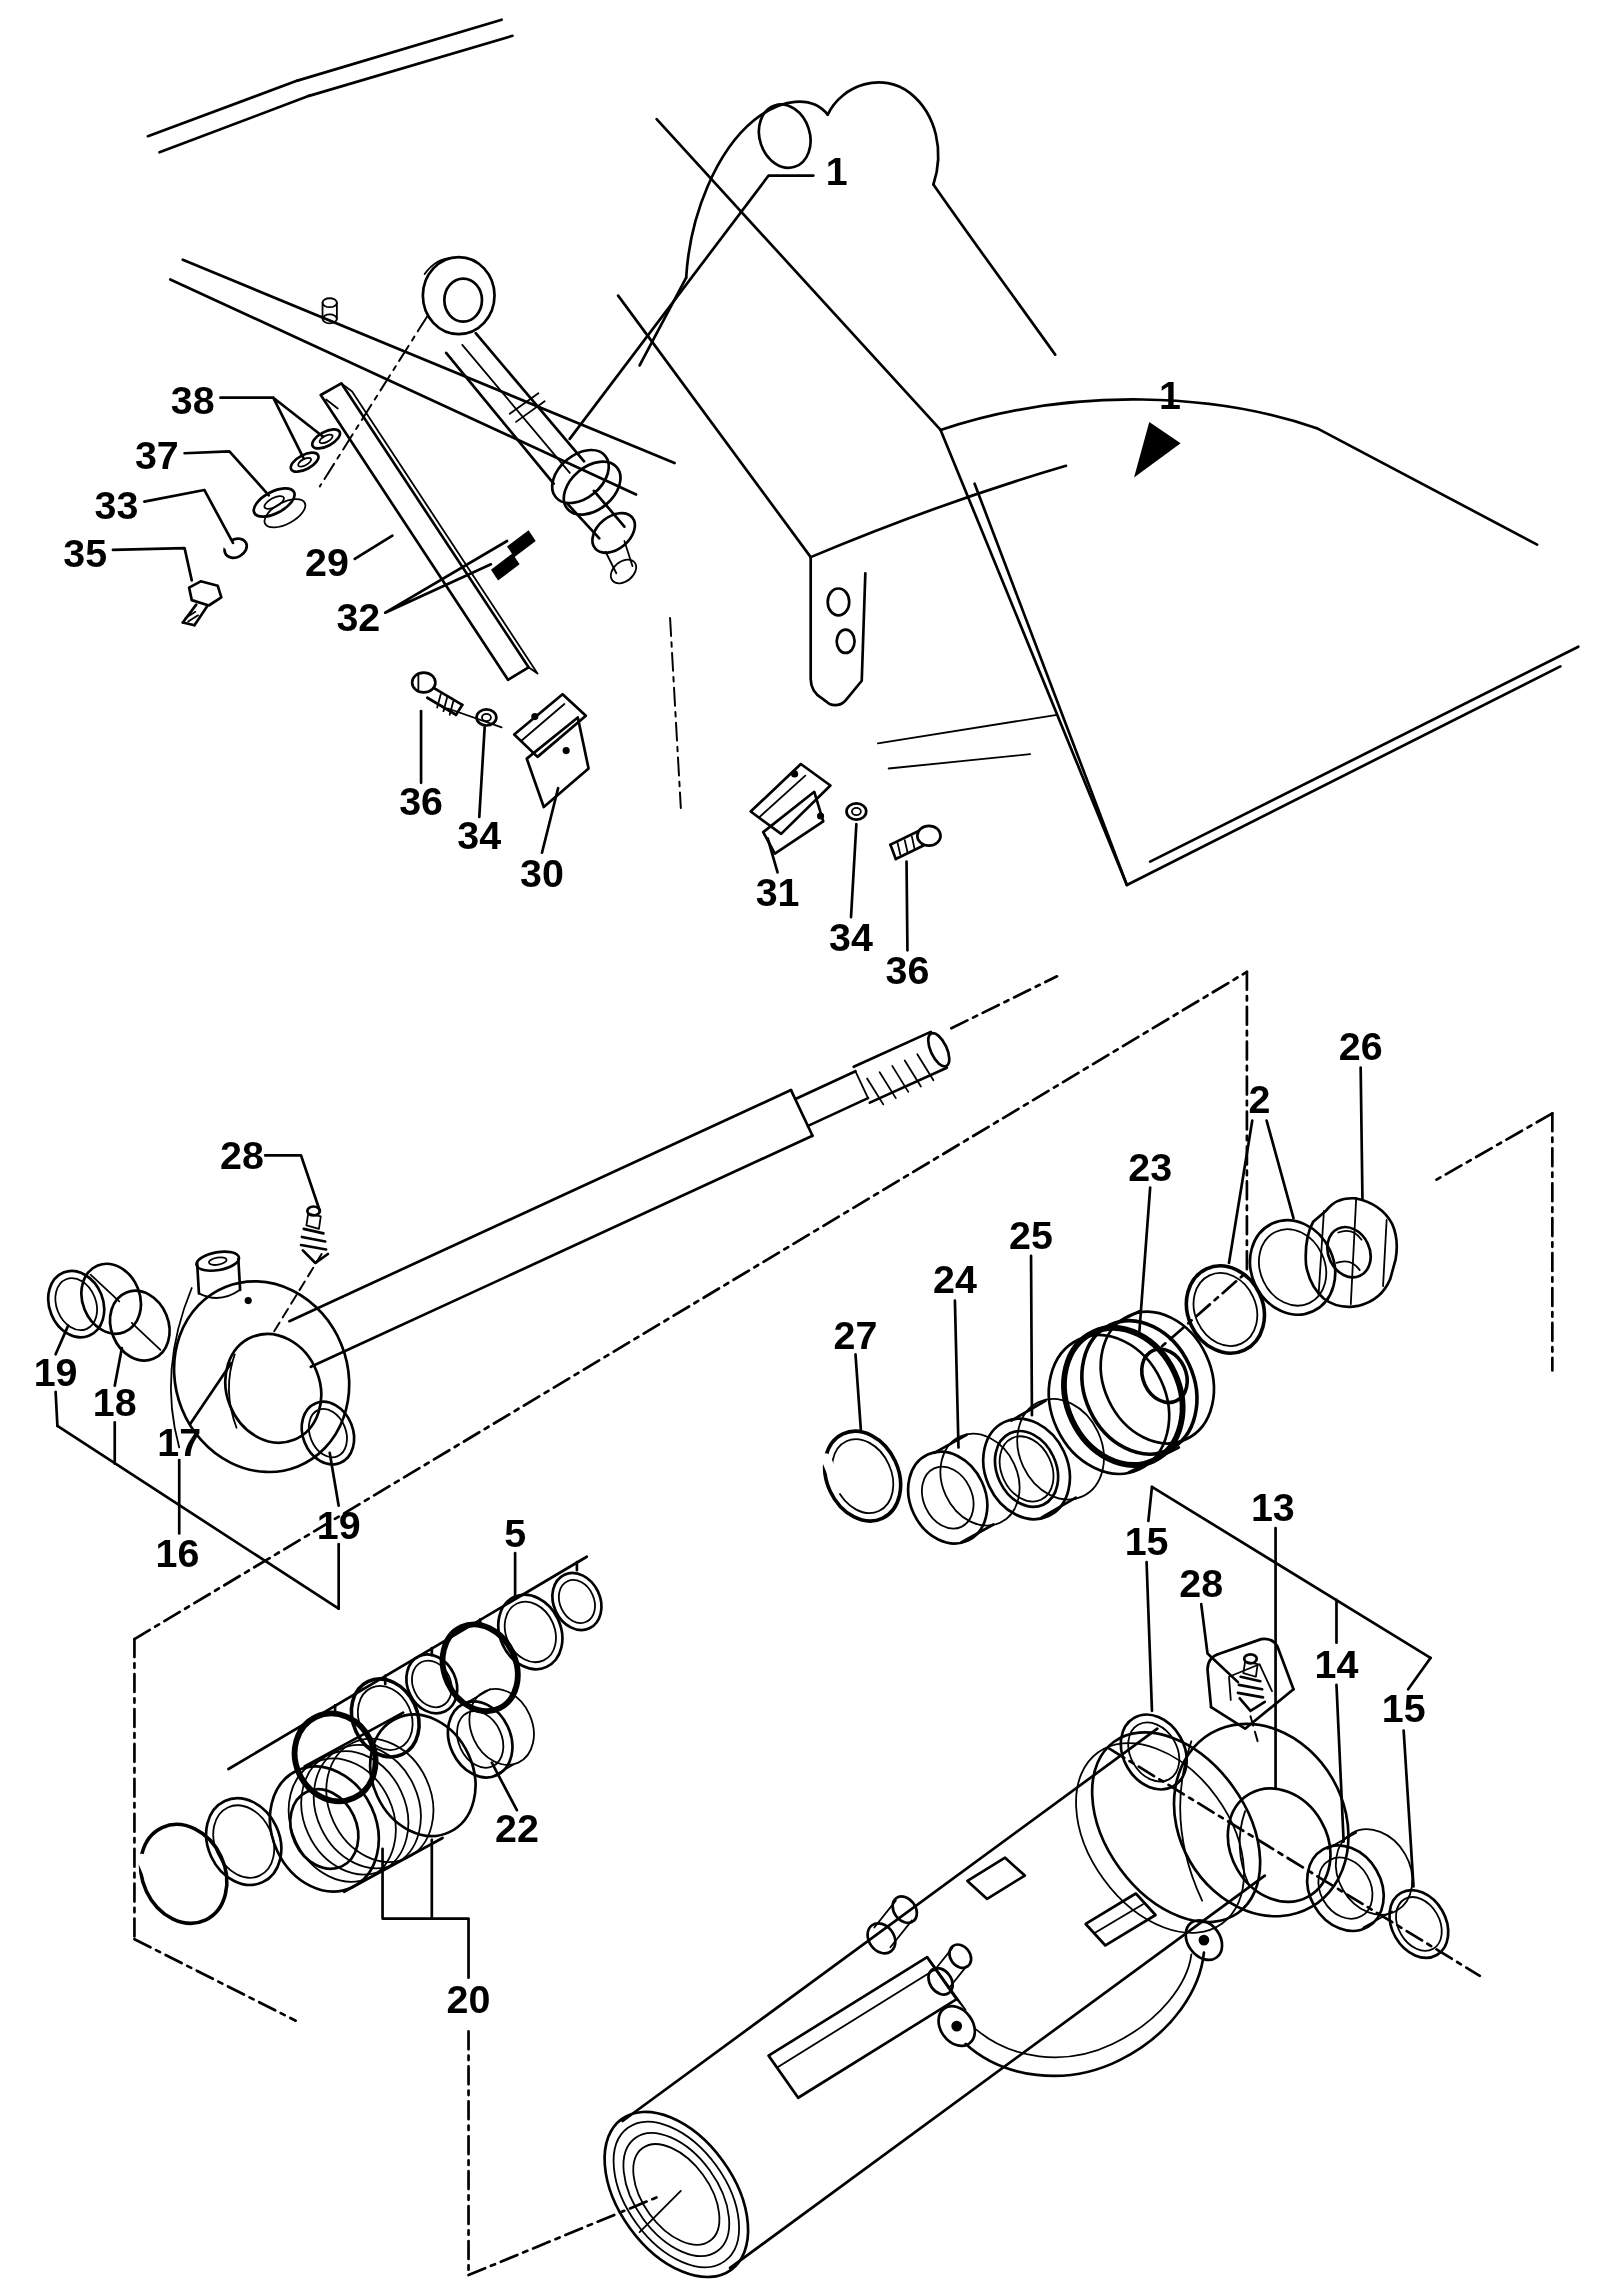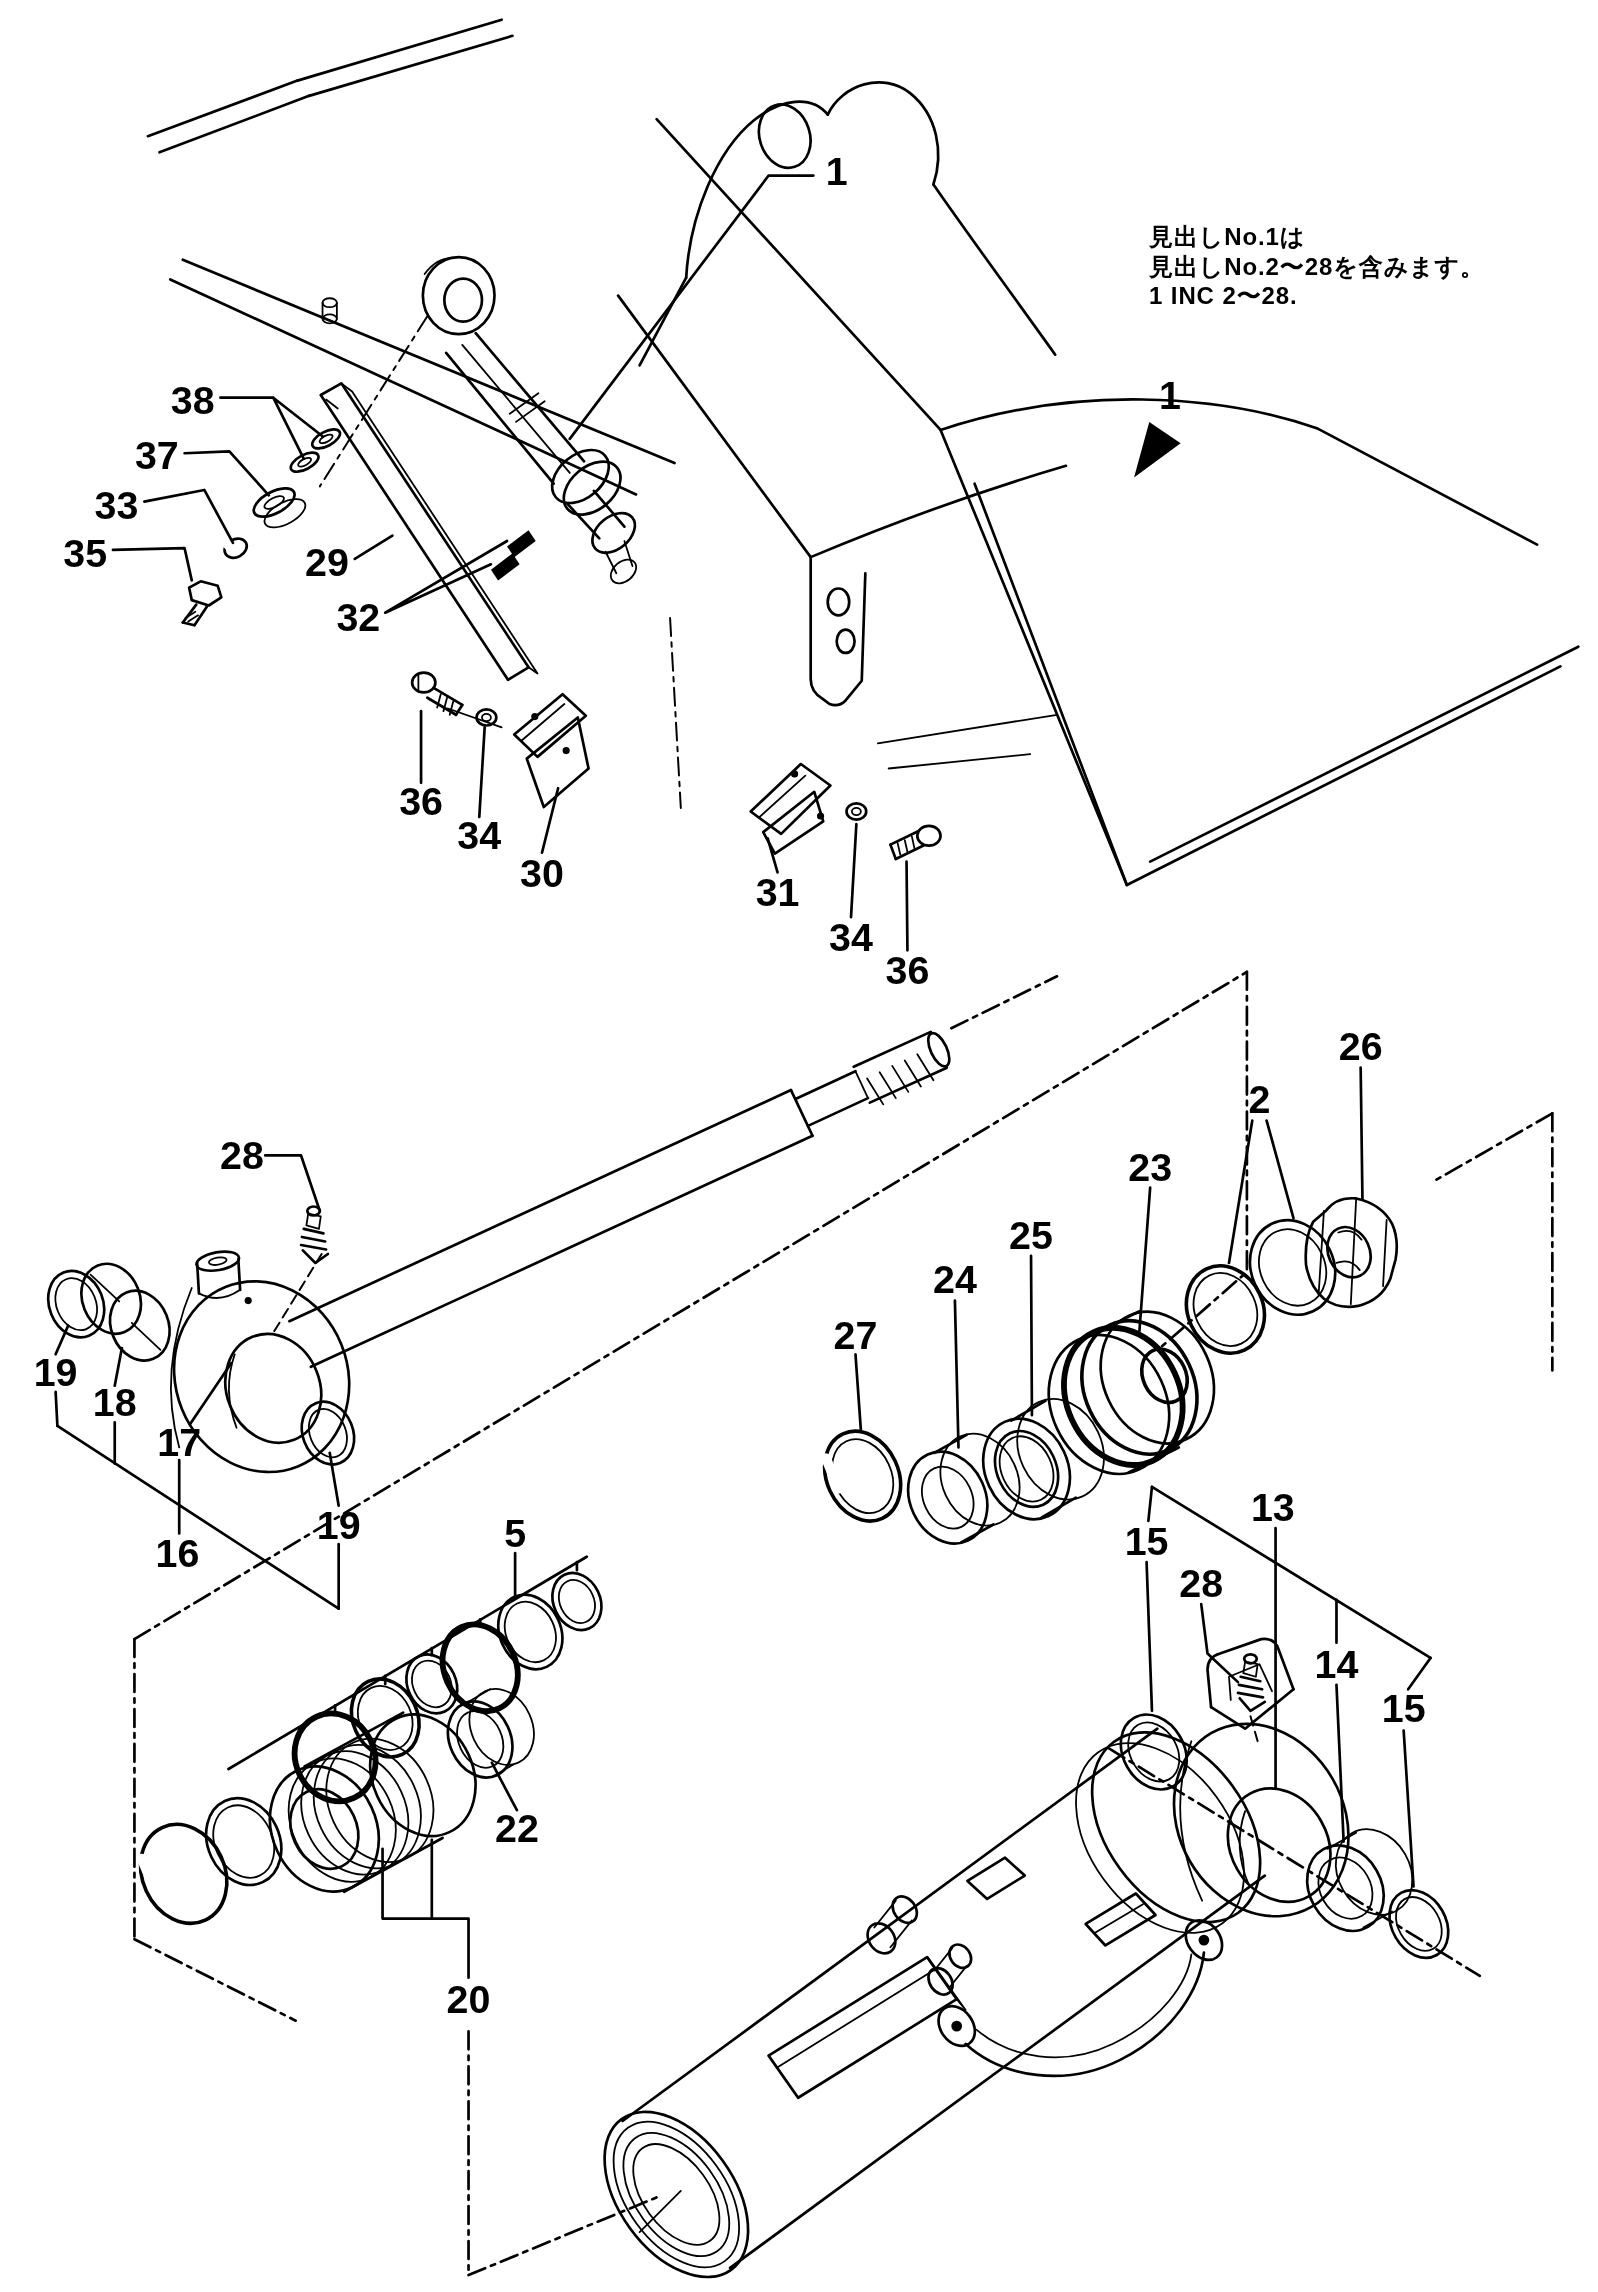--- a/index.html
+++ b/index.html
@@ -409,20 +409,15 @@
     <text x="1406" y="1243">2</text>
     <text x="1519" y="1183">26</text>
     <text x="1280" y="1736">15</text>
     <text x="1341" y="1783">28</text>
     <text x="1421" y="1698">13</text>
     <text x="1492" y="1873">14</text>
     <text x="1567" y="1923">15</text>
   </g>
 </svg>
 
-<div class="note">
-  <div>見出しNo.1は</div>
-  <div>見出しNo.2〜28を含みます。</div>
-  <div>1 INC 2〜28.</div>
+
 </div>
 
-</div>
-
 
 </body></html>

